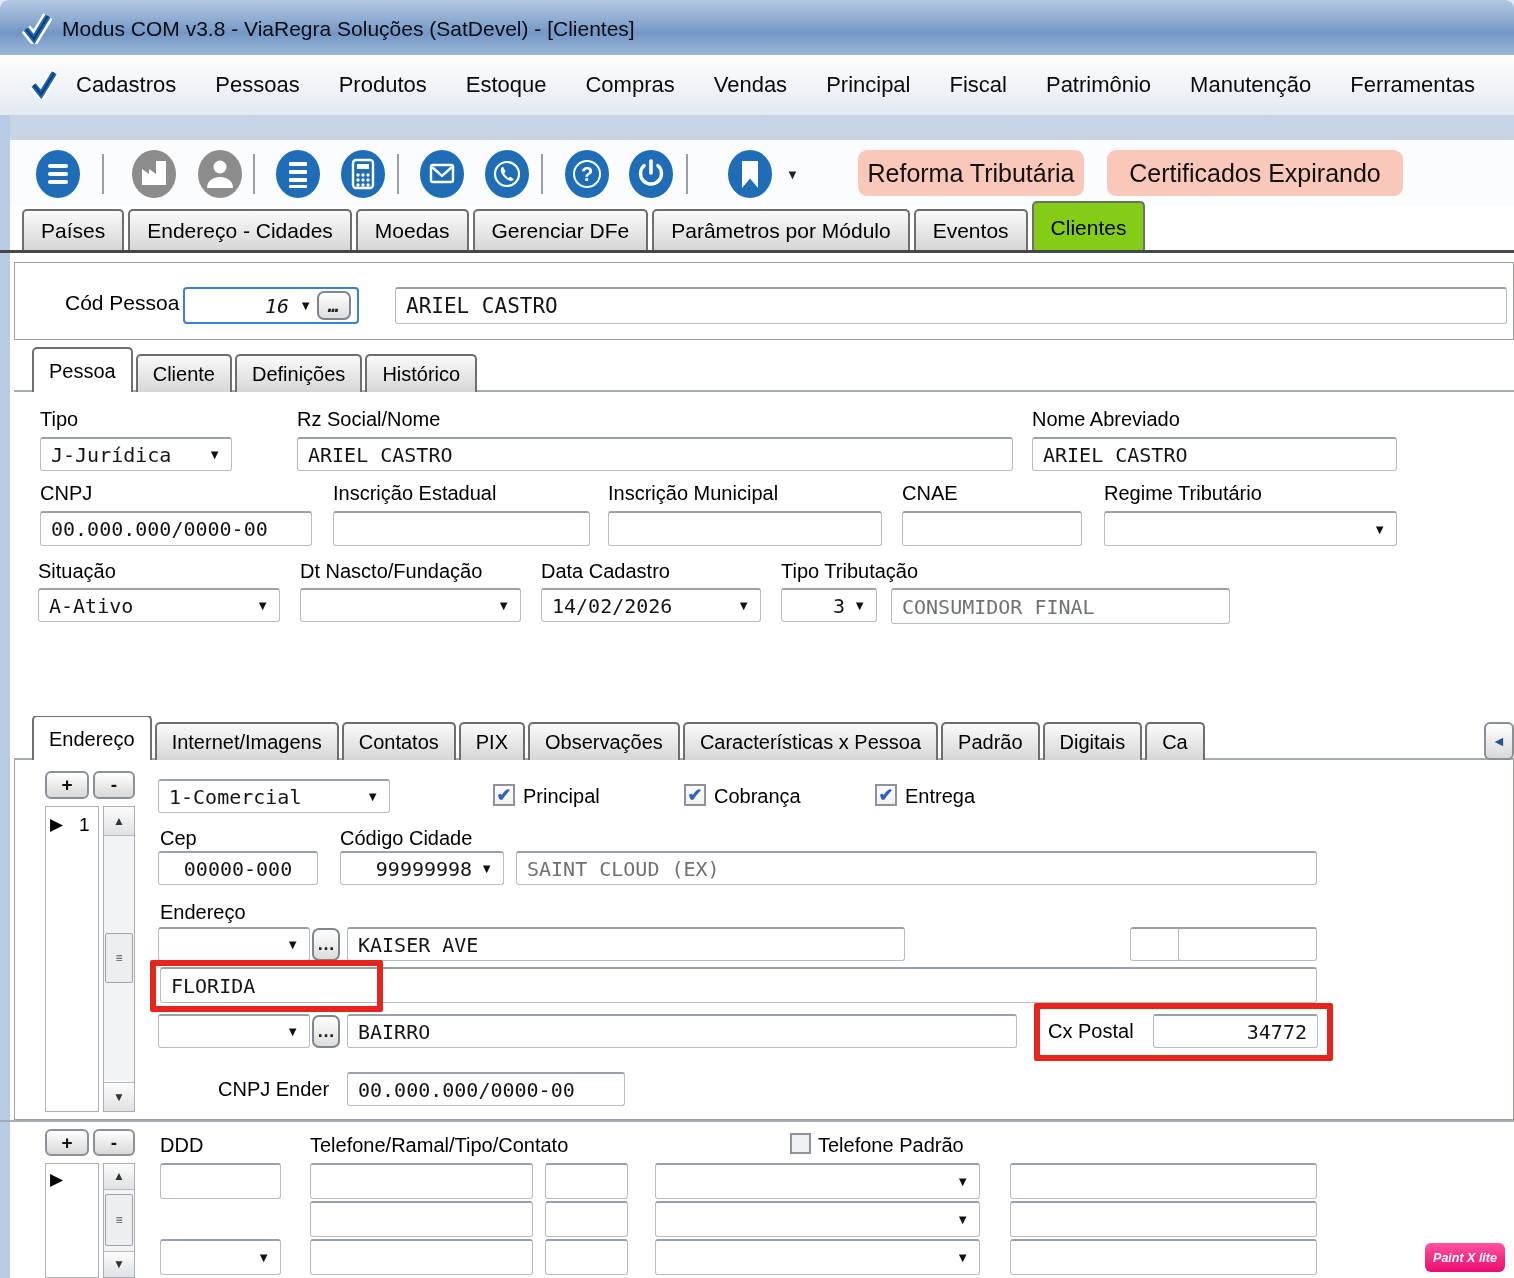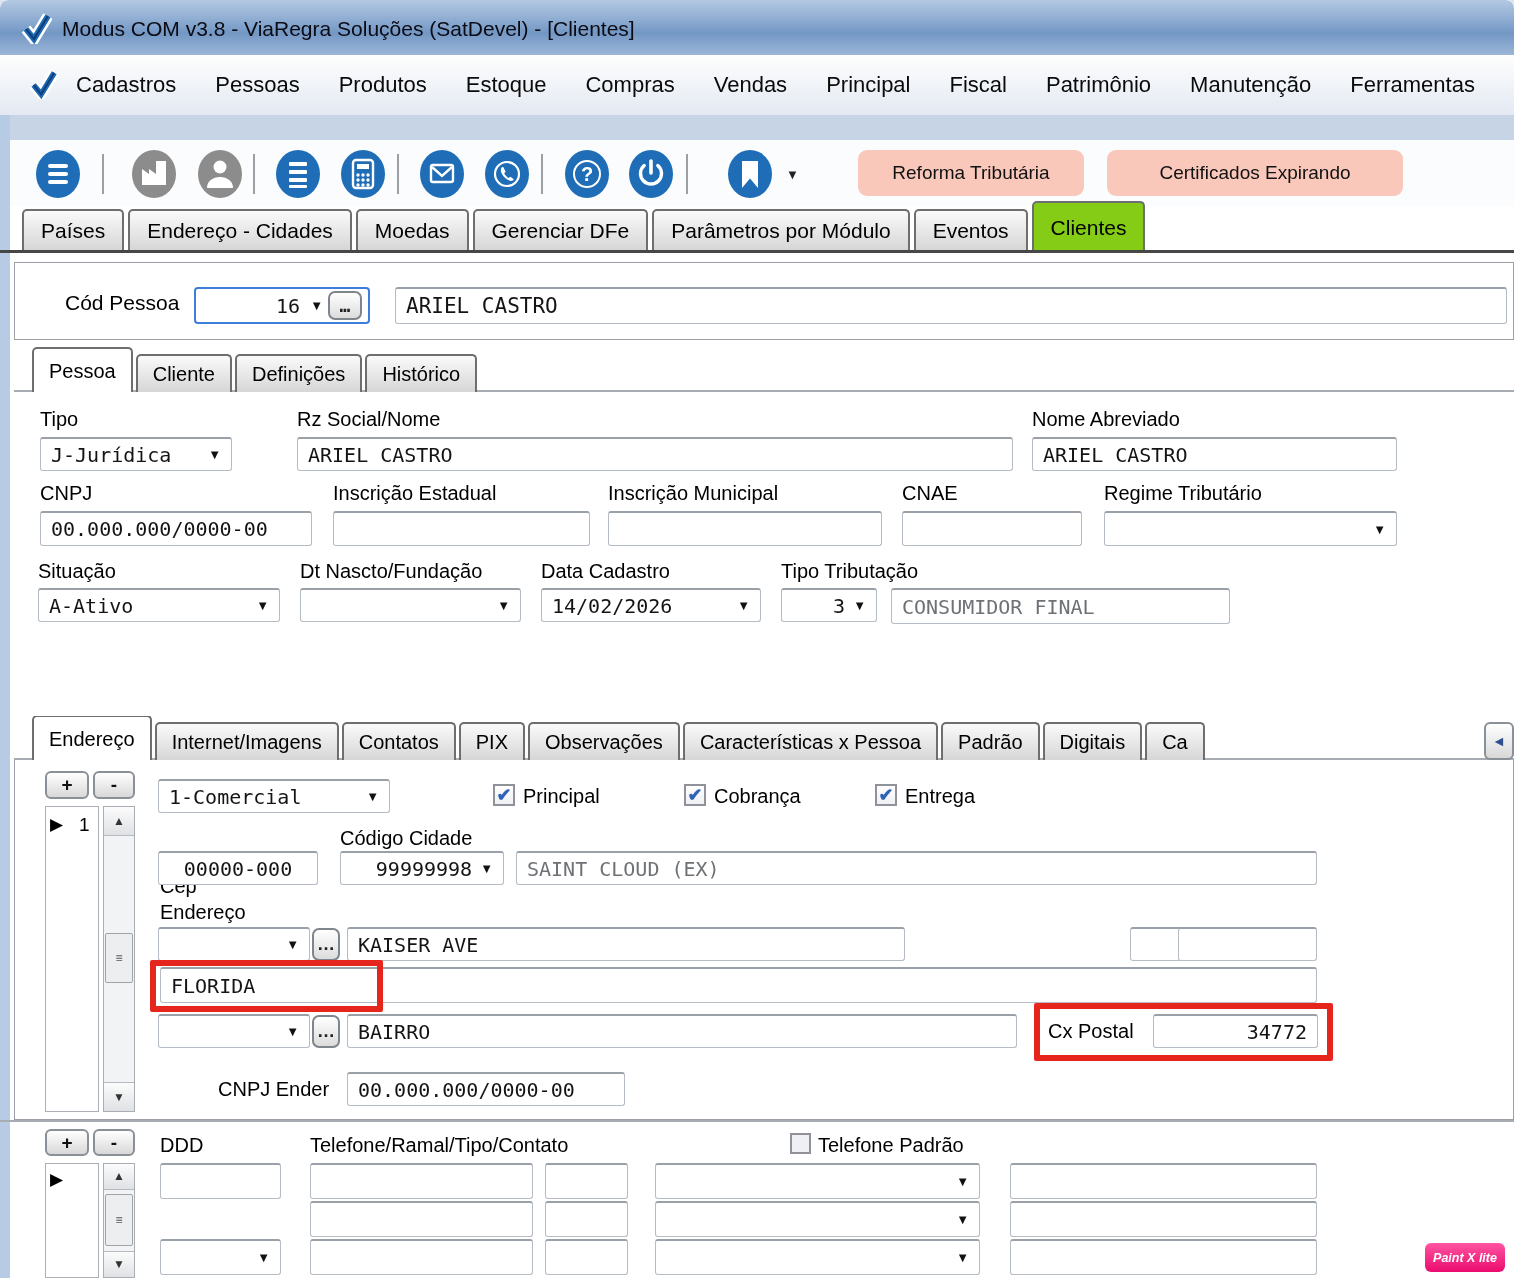--- a/index.html
+++ b/index.html
@@ -14,21 +14,21 @@
     border-bottom:1px solid #ccd4e0;display:flex;align-items:center;}
   #menu-items{display:flex;gap:39px;margin-left:76px;font-size:22px;color:#0a0a0a;white-space:nowrap;}
   .menu-item{cursor:default;}
   #band{left:0;top:115px;width:1514px;height:25px;background:#c6d4e6;}
   #leftstrip{left:0;top:115px;width:10px;height:1163px;background:#b7cbe4;}
   
   #toolbar{left:10px;top:140px;width:1504px;height:66px;background:#fbfcfd;}
   .ticon{position:absolute;top:9px;width:46px;height:50px;cursor:pointer;}
   .tsep{position:absolute;top:14px;width:2px;height:40px;background:#9aa0a6;}
   .alert-btn{position:absolute;top:10px;height:46px;background:#f9c8bb;border-radius:9px;
-    font-size:19px;color:#111;display:flex;align-items:center;justify-content:center;cursor:pointer;}
+    font-size:25px;color:#111;display:flex;align-items:center;justify-content:center;cursor:pointer;}
   .dd-arrow{position:absolute;font-size:13px;color:#222;}
   
   .tabrow{position:absolute;display:flex;align-items:flex-end;}
   .tab{background:linear-gradient(180deg,#fafafa,#d6d6d6);border:2px solid #6e6e6e;border-bottom:none;
     border-radius:5px 5px 0 0;margin-right:4px;padding:0 17px;height:39px;line-height:39px;
     font-size:21px;color:#000;white-space:nowrap;cursor:pointer;position:relative;}
   .tab.active{background:#84cc16;height:47px;line-height:49px;z-index:5;}
   .tab.sm{font-size:20px;height:36px;line-height:36px;padding:0 15px;margin-right:3px;}
   .tab.sm.active{height:43px;line-height:45px;background:#fff;}
   .darkline{position:absolute;background:#474747;}
@@ -207,21 +207,21 @@
       <div class="tab">Moedas</div>
       <div class="tab">Gerenciar DFe</div>
       <div class="tab">Parâmetros por Módulo</div>
       <div class="tab">Eventos</div>
       <div class="tab active">Clientes</div>
     </div>
   <div class="darkline" style="left:0;top:250px;width:1514px;height:3px;z-index:3;"></div>
 
   <div class="panelbox" style="left:14px;top:262px;width:1500px;height:78px;">
     <span class="lbl" style="left:50px;top:28px;font-size:21px;">Cód Pessoa</span>
-    <div class="fld" style="left:179px;top:24px;width:176px;height:37px;border:2px solid #3d7edb;border-radius:4px;padding:0 6px;">
+    <div class="fld" style="left:168px;top:24px;width:176px;height:37px;border:2px solid #3d7edb;border-radius:4px;padding:0 6px;font-style:italic;">
       <span style="flex:1;text-align:right;padding-right:4px;">16</span>
       <span class="arrow" style="margin-left:0;">▼</span>
       <span class="ellipsis-btn" style="position:relative;width:34px;height:29px;margin-left:5px;">…</span>
     </div>
     <div class="fld" style="left:380px;top:24px;width:1112px;height:37px;font-size:21px;">
       <span>ARIEL CASTRO</span>
     </div>
   </div>
 
   <div id="pessoa-tabs" class="tabrow" style="left:32px;top:348px;height:44px;z-index:4;">
@@ -335,21 +335,21 @@
   <span class="lbl" style="left:523px;top:785px;">Principal</span>
   <div class="checkbox" style="left:684px;top:784px;">
       <span class="mark">✔</span>
     </div>
   <span class="lbl" style="left:714px;top:785px;">Cobrança</span>
   <div class="checkbox" style="left:875px;top:784px;">
       <span class="mark">✔</span>
     </div>
   <span class="lbl" style="left:905px;top:785px;">Entrega</span>
 
-  <span class="lbl" style="left:160px;top:827px;margin-top:48px;">Cep</span>
+  <span class="lbl" style="left:160px;top:827px;">Cep</span>
   <span class="lbl" style="left:340px;top:827px;">Código Cidade</span>
 
   <div class="fld center" style="left:158px;top:851px;width:160px;height:34px;">
     <span>00000-000</span>
   </div>
   <div class="fld" style="left:340px;top:851px;width:164px;height:34px;">
     <span style="flex:1;text-align:right;">99999998</span>
       <span class="arrow" style="margin-left:2px;">▼</span>
   </div>
   <div class="fld" style="left:516px;top:851px;width:801px;height:34px;">

